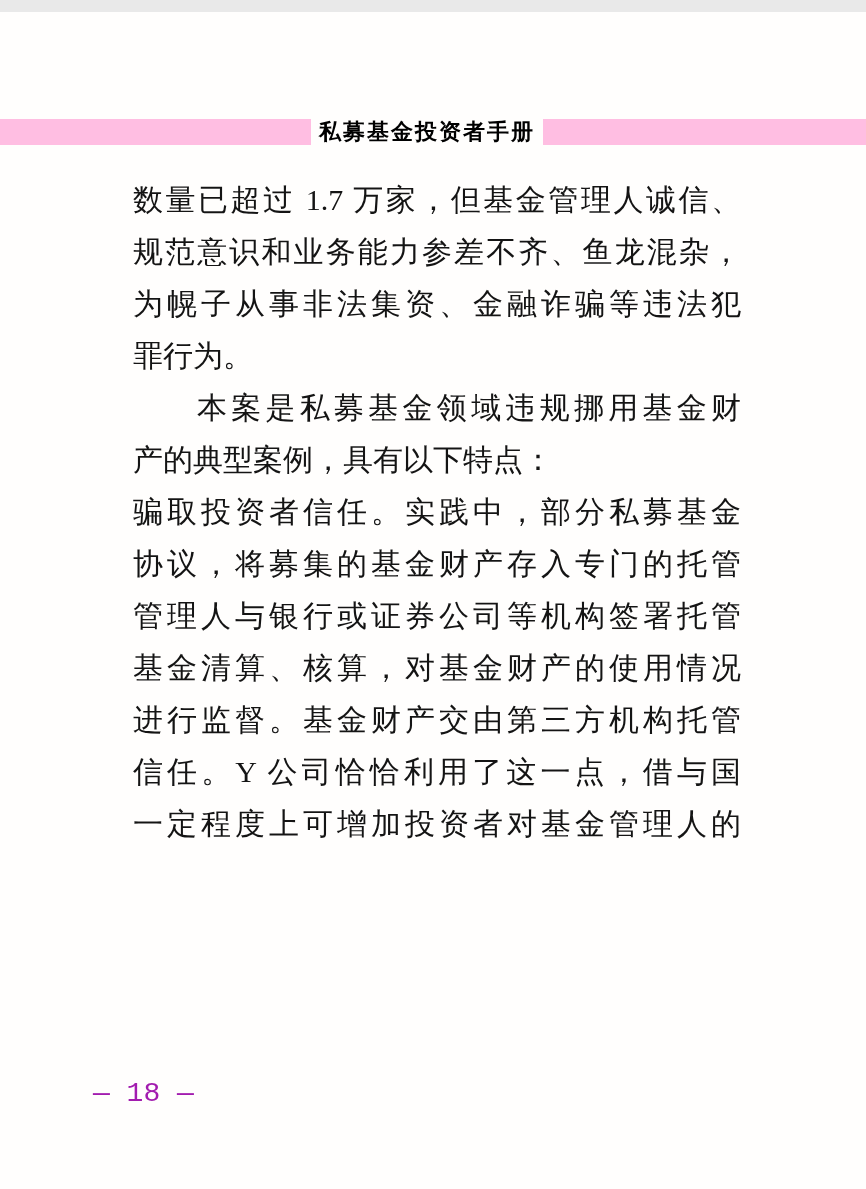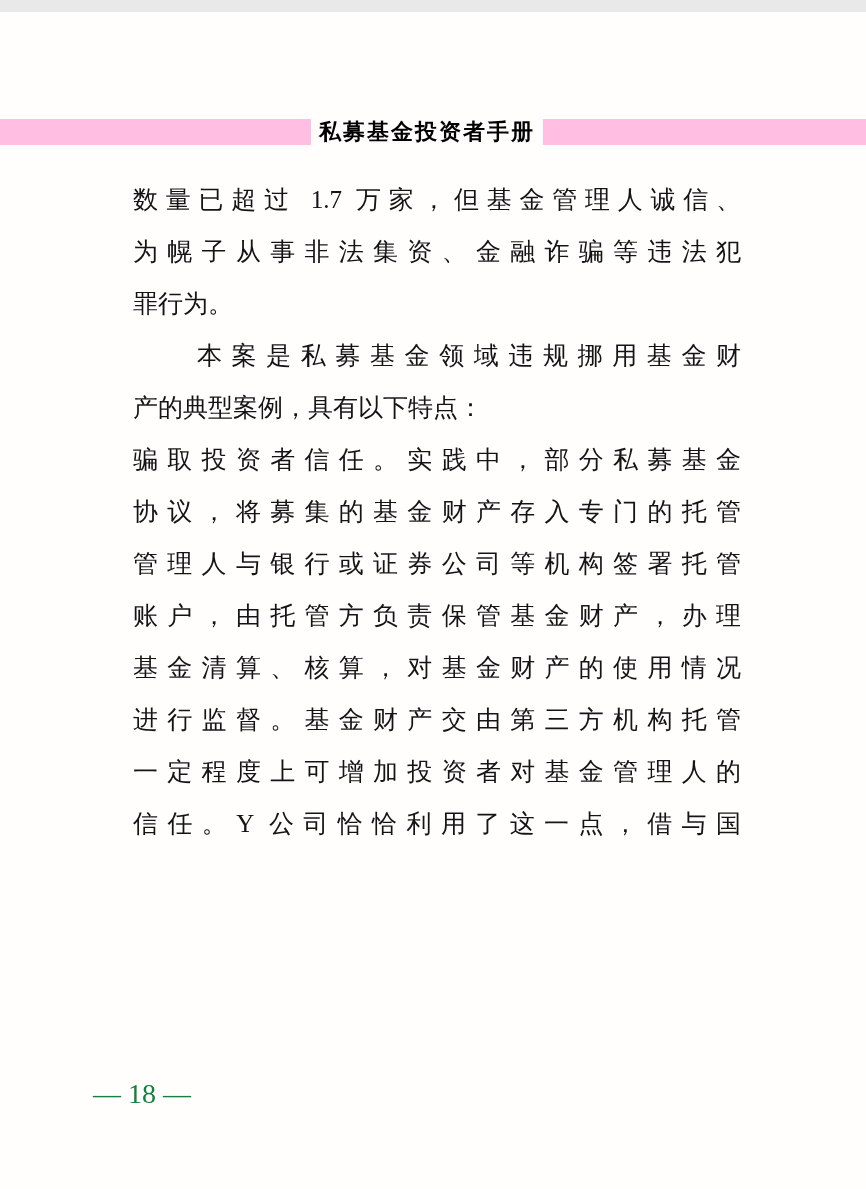--- a/index.html
+++ b/index.html
@@ -48,21 +48,21 @@
     color: #000;
     white-space: nowrap;
   }
 
   
   .body-text {
     position: absolute;
     top: 162px;
     left: 133px;
     width: 608px;
-    font-size: 25px;
+    font-size: 30px;
     line-height: 52px;
     color: #141414;
   }
   .line {
     height: 52px;
     white-space: nowrap;
   }
   .line.just {
     white-space: normal;
     text-align: justify;
@@ -72,48 +72,49 @@
   .line.indent {
     padding-left: 64px;
   }
 
   
   .page-number {
     position: absolute;
     top: 1066px;
     left: 93px;
     font-size: 28px;
-    color: #15803d;
+    color: #a21caf;
     white-space: nowrap;
+    font-family: Liberation Mono, monospace;
   }
 </style>
 </head>
 <body>
 
 <div class="page">
 
   <div class="running-header">
     <div class="band band-left" style="background: rgb(255, 190, 226);"></div>
     <div class="running-title-cell">
       <span class="running-title">私募基金投资者手册</span>
     </div>
     <div class="band band-right" style="background: rgb(255, 190, 226);"></div>
   </div>
 
   <div class="body-text">
       <div class="line just">数量已超过 1.7 万家，但基金管理人诚信、</div>
+      <div class="line just">规范意识和业务能力参差不齐、鱼龙混杂，</div>
       <div class="line just">为幌子从事非法集资、金融诈骗等违法犯</div>
       <div class="line">罪行为。</div>
       <div class="line just indent">本案是私募基金领域违规挪用基金财</div>
       <div class="line">产的典型案例，具有以下特点：</div>
       <div class="line just">骗取投资者信任。实践中，部分私募基金</div>
       <div class="line just">协议，将募集的基金财产存入专门的托管</div>
       <div class="line just">管理人与银行或证券公司等机构签署托管</div>
-      <div class="line just">账户，由托管方负责保管基金财产，办理</div>
       <div class="line just">基金清算、核算，对基金财产的使用情况</div>
       <div class="line just">进行监督。基金财产交由第三方机构托管</div>
+      <div class="line just">信任。Y 公司恰恰利用了这一点，借与国</div>
       <div class="line just">一定程度上可增加投资者对基金管理人的</div>
-      <div class="line just">信任。Y 公司恰恰利用了这一点，借与国</div>
     </div>
 
   <div class="page-number">— 18 —</div>
 
 </div>
 
 </body></html>

